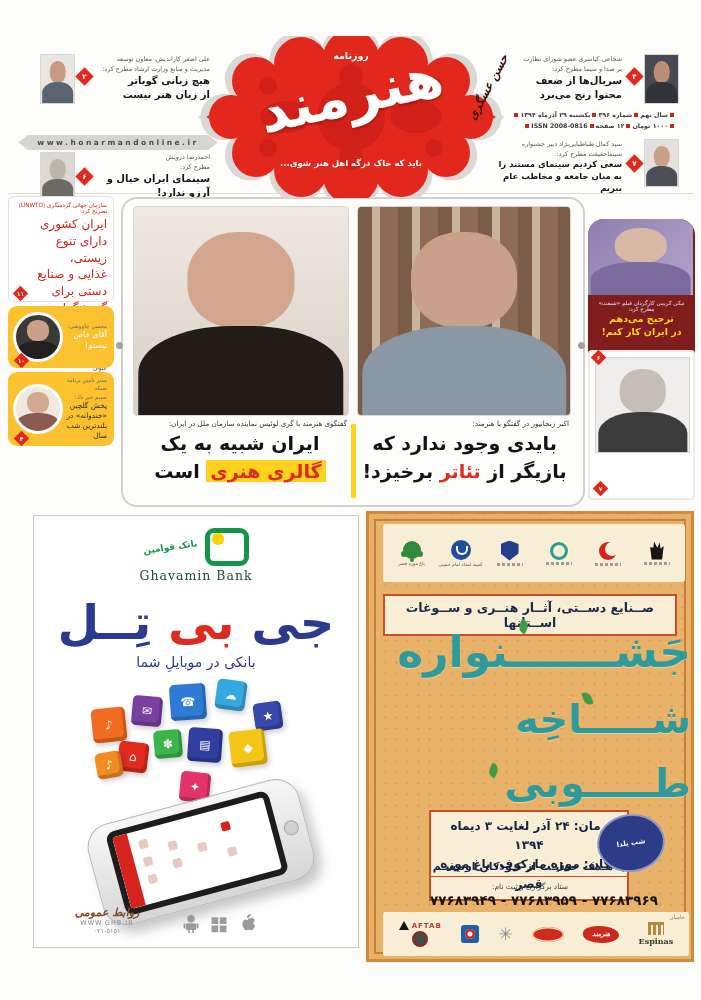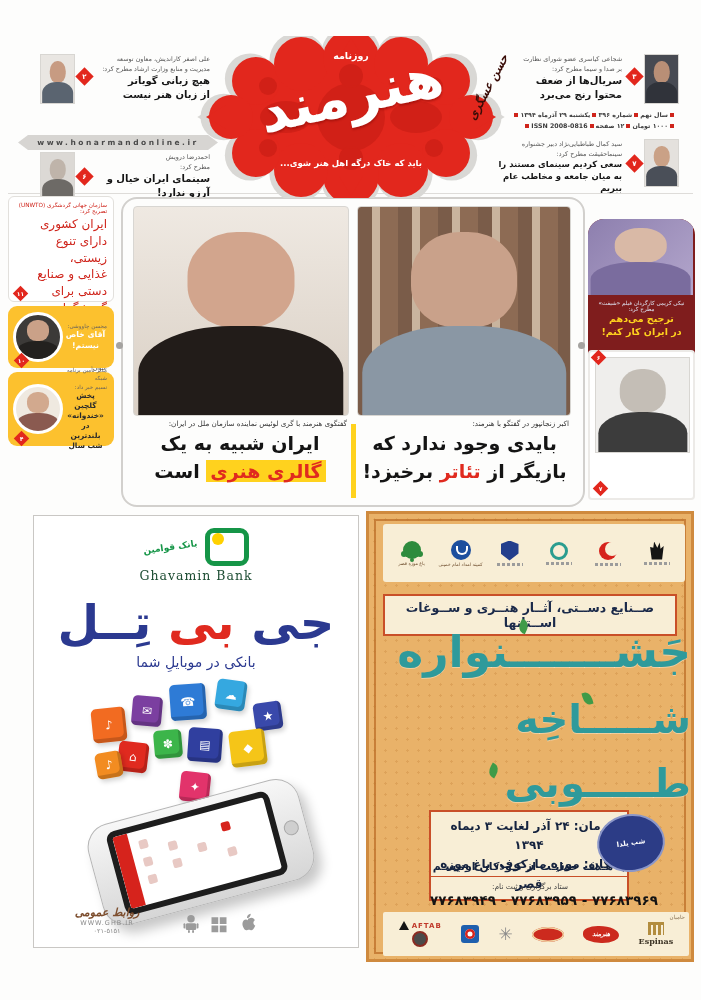--- a/index.html
+++ b/index.html
@@ -38,21 +38,21 @@
         border-radius:6px;padding:5px 6px;box-sizing:border-box;}
   .unwto .k{font-size:5.7px;color:#cf241b;}
   .unwto .t{font-size:12px;font-weight:normal;color:#cf241b;line-height:1.4;margin:2px 0;}
   .unwto .b{font-size:5.8px;color:#3a3a3a;line-height:1.55;}
   .ybox{position:absolute;left:8px;width:106px;background:#fcc12e;border-radius:9px;}
   .ybox .photo{left:5px;top:50%;transform:translateY(-50%);width:44px;height:44px;border-radius:50%;
         border:3px solid #fff;}
   .ybox .photo::after{top:60%}
   .ytxt{position:absolute;left:56px;right:7px;top:50%;transform:translateY(-50%);}
   .ytxt .kick{font-size:5.6px;color:#6d655a;}
-  .yt{font-size:7.8px;font-weight:bold;line-height:1.35;text-align:center;}
+  .yt{font-size:7.8px;font-weight:normal;line-height:1.35;}
   .karimi{left:588px;top:196px;width:107px;height:148px;background:#7f1d1d;border-radius:16px;overflow:hidden;margin-top:23px;}
   .karimi .photo{left:0;top:0;width:105px;height:76px;border:none;}
   .karimi .k{font-size:5.6px;color:#dfe4f2;margin-top:3px;}
   .karimi .t{font-size:9.5px;font-weight:bold;color:#ffd21e;line-height:1.4;}
   .parastui{left:588px;top:350px;width:107px;height:150px;background:#fff;border:2px solid #eceae7;
         border-radius:4px;box-sizing:border-box;}
   .parastui .photo{left:5px;top:5px;width:93px;height:94px;}
   .parastui .k{font-size:6px;color:#8a8a8a;margin:4px 8px 0 0;}
   .parastui .t1{font-size:11px;font-weight:bold;color:#1a1a1a;}
   .parastui .t2{font-size:11px;font-weight:bold;color:#d6231c;letter-spacing:1px;}

